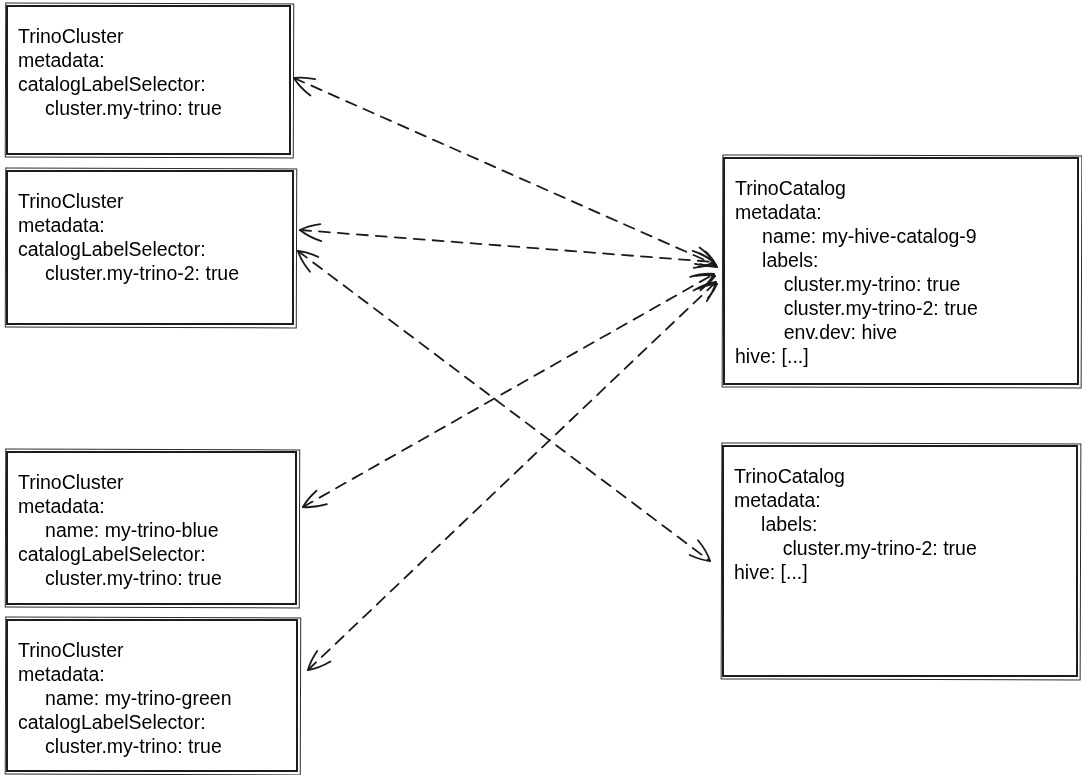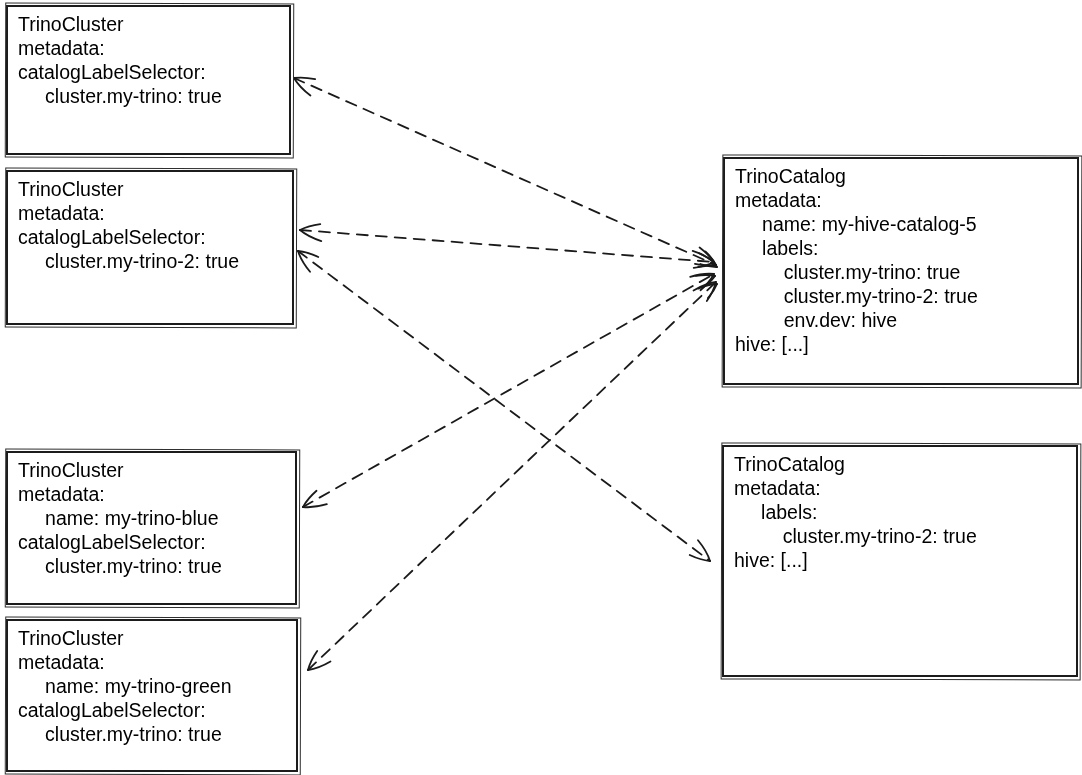--- a/index.html
+++ b/index.html
@@ -13,21 +13,21 @@
     height: 775px;
     background: #ffffff;
     overflow: hidden;
     font-family: "Liberation Sans", "DejaVu Sans", sans-serif;
   }
   .node {
     position: absolute;
     background: #ffffff;
     border: 2px solid #1c1c1c;
     box-sizing: border-box;
-    padding: 5px 10px 0 10px;
+    padding: 17px 10px 0 10px;
     z-index: 2;
   }
   
   .node::before {
     content: "";
     position: absolute;
     top: -4px; left: -3px; right: -5px; bottom: -5px;
     border: 1.4px solid #2e2e2e;
     transform: rotate(0.18deg);
     pointer-events: none;
@@ -119,21 +119,21 @@
     <div class="line">TrinoCluster</div>
     <div class="line">metadata:</div>
     <div class="line">     name: my-trino-green</div>
     <div class="line">catalogLabelSelector:</div>
     <div class="line">     cluster.my-trino: true</div>
   </div>
 
   <div class="node" id="n-catalog-1">
     <div class="line">TrinoCatalog</div>
     <div class="line">metadata:</div>
-    <div class="line">     name: my-hive-catalog-5</div>
+    <div class="line">     name: my-hive-catalog-9</div>
     <div class="line">     labels:</div>
     <div class="line">         cluster.my-trino: true</div>
     <div class="line">         cluster.my-trino-2: true</div>
     <div class="line">         env.dev: hive</div>
     <div class="line">hive: [...]</div>
   </div>
 
   <div class="node" id="n-catalog-2">
     <div class="line">TrinoCatalog</div>
     <div class="line">metadata:</div>

